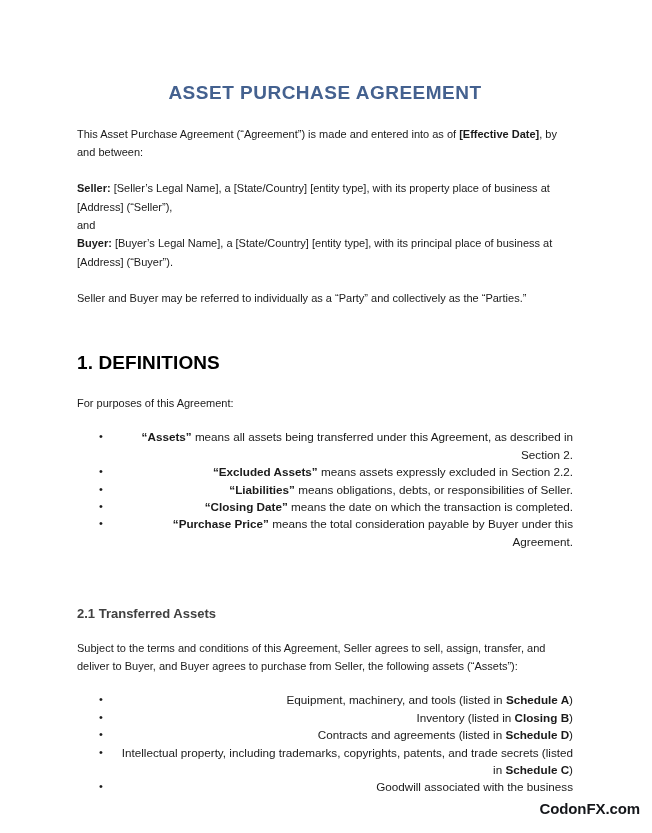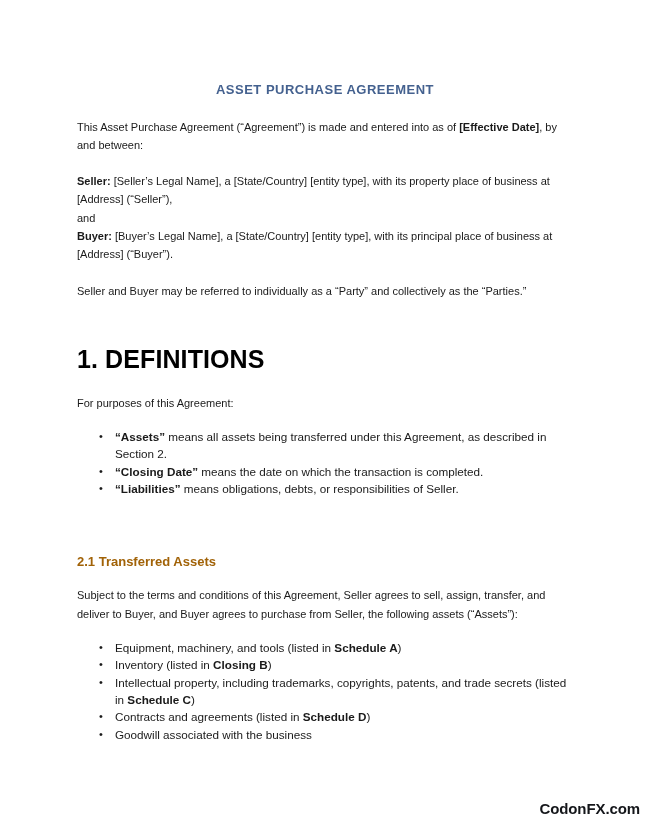--- a/index.html
+++ b/index.html
@@ -26,21 +26,21 @@
     position: absolute;
     left: 77px;
     top: 0;
     width: 496px;
   }
 
   .doc-title {
     text-align: center;
     color: #44618f;
     font-weight: bold;
-    font-size: 13px;
+    font-size: 19px;
     letter-spacing: 0.5px;
     margin: 0;
     padding-top: 82px;
     line-height: 1.2;
   }
 
   p.body-text {
     font-size: 11px;
     line-height: 18.3px;
     margin: 0;
@@ -52,40 +52,41 @@
   .gap-para         { height: 18px; }
   .gap-before-h1    { height: 45px; }
   .gap-after-h1     { height: 20px; }
   .gap-before-list  { height: 16px; }
   .gap-after-list   { height: 40px; }
   .gap-h2-sub       { height: 16px; }
   .gap-sub-para     { height: 17px; }
   .gap-para-list2   { height: 16px; }
 
   h1.section-heading {
-    font-size: 25px;
+    font-size: 19px;
     font-weight: bold;
     color: #000000;
     margin: 0;
     line-height: 1.15;
     letter-spacing: 0.1px;
   }
 
   h2.sub-heading {
     font-size: 13px;
     font-weight: bold;
-    color: #a16207;
+    color: #404040;
     margin: 0;
     line-height: 1.2;
   }
 
   ul.doc-list {
     list-style: none;
     margin: 0;
     padding: 0;
+    text-align: right;
   }
   ul.doc-list li {
     position: relative;
     font-size: 11.7px;
     line-height: 17.4px;
     padding-left: 38px;
     margin: 0;
     color: #1a1a1a;
   }
   ul.doc-list li::before {
@@ -136,42 +137,44 @@
     <h1 class="section-heading">1. DEFINITIONS</h1>
 
     <div class="gap-after-h1"></div>
 
     <p class="body-text">For purposes of this Agreement:</p>
 
     <div class="gap-before-list"></div>
 
     <ul class="doc-list">
       <li><b>“Assets”</b><span> means all assets being transferred under this Agreement, as described in Section 2.</span></li>
+      <li><b>“Excluded Assets”</b><span> means assets expressly excluded in Section 2.2.</span></li>
+      <li><b>“Liabilities”</b><span> means obligations, debts, or responsibilities of Seller.</span></li>
       <li><b>“Closing Date”</b><span> means the date on which the transaction is completed.</span></li>
-      <li><b>“Liabilities”</b><span> means obligations, debts, or responsibilities of Seller.</span></li>
+      <li><b>“Purchase Price”</b><span> means the total consideration payable by Buyer under this Agreement.</span></li>
     </ul>
 
     <div class="gap-after-list"></div>
 
 
     <div class="gap-h2-sub"></div>
 
     <h2 class="sub-heading">2.1 Transferred Assets</h2>
 
     <div class="gap-sub-para"></div>
 
     <p class="body-text">Subject to the terms and conditions of this Agreement, Seller agrees to sell, assign, transfer, and deliver to Buyer, and Buyer agrees to purchase from Seller, the following assets (“Assets”):</p>
 
     <div class="gap-para-list2"></div>
 
     <ul class="doc-list">
       <li><span>Equipment, machinery, and tools (listed in </span><b>Schedule A</b><span>)</span></li>
       <li><span>Inventory (listed in </span><b>Closing B</b><span>)</span></li>
+      <li><span>Contracts and agreements (listed in </span><b>Schedule D</b><span>)</span></li>
       <li><span>Intellectual property, including trademarks, copyrights, patents, and trade secrets (listed in </span><b>Schedule C</b><span>)</span></li>
-      <li><span>Contracts and agreements (listed in </span><b>Schedule D</b><span>)</span></li>
       <li><span>Goodwill associated with the business</span><b></b><span></span></li>
 
     </ul>
 
   </div>
 
   <div class="watermark">CodonFX.com</div>
 </div>
 
 </body></html>

